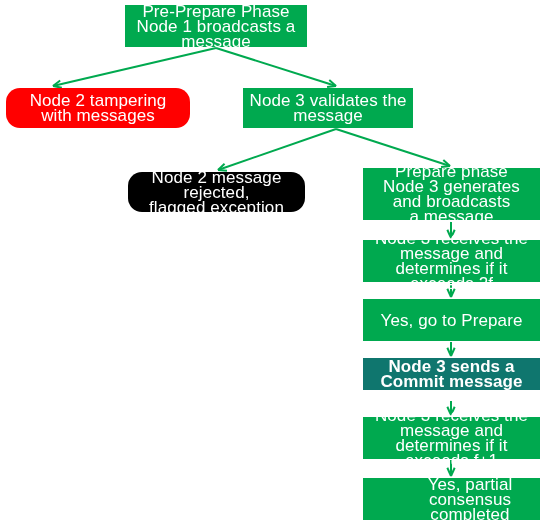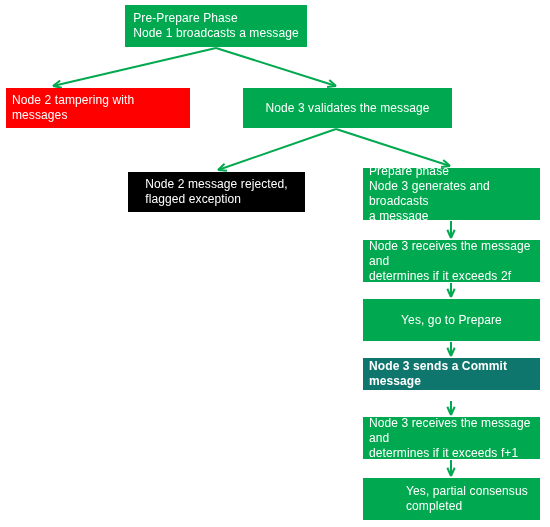--- a/index.html
+++ b/index.html
@@ -25,34 +25,35 @@
     width: 550px;
     height: 527px;
     pointer-events: none;
   }
   .node {
     position: absolute;
     box-sizing: border-box;
     display: flex;
     align-items: center;
     justify-content: center;
-    text-align: left;
+    text-align: center;
     color: #ffffff;
-    font-size: 12px;
+    font-size: 17px;
     line-height: 15px;
     letter-spacing: 0.1px;
     padding: 2px 6px;
     white-space: pre-line;
     z-index: 2;
   }
   .node.green {
     background: #00A94F;
   }
   .node.red {
     background: #FF0000;
+    border-radius: 14px;
   }
 </style>
 </head>
 <body>
 
 <div id="canvas">
 
   <svg id="arrow-layer" viewBox="0 0 550 527" width="550" height="527" xmlns="http://www.w3.org/2000/svg">
       <g>
         <line x1="216" y1="48" x2="53" y2="86" stroke="#00A94F" stroke-width="2"></line>
@@ -98,21 +99,21 @@
         <line x1="451" y1="460" x2="451" y2="476" stroke="#00A94F" stroke-width="2"></line>
         <line x1="451" y1="476" x2="447.33015592246386" y2="467.78219953718923" stroke="#00A94F" stroke-width="2" stroke-linecap="butt"></line>
         <line x1="451" y1="476" x2="454.66984407753614" y2="467.78219953718923" stroke="#00A94F" stroke-width="2" stroke-linecap="butt"></line>
       </g>
     </svg>
 
   <div id="node-layer">
       <div class="node green" style="left: 125px; top: 5px; width: 182px; height: 42px; background: rgb(0, 169, 79);">Pre-Prepare Phase
 Node 1 broadcasts a message</div>
       <div class="node red" style="left: 6px; top: 88px; width: 184px; height: 40px; background: rgb(255, 0, 0);">Node 2 tampering with messages</div>
-      <div class="node green" style="left: 243px; top: 88px; width: 209px; height: 40px; background: rgb(0, 169, 79);">Node 3 validates the message</div>
+      <div class="node green" style="left: 243px; top: 88px; width: 170px; height: 40px; background: rgb(0, 169, 79);">Node 3 validates the message</div>
       <div class="node red" style="left: 128px; top: 172px; width: 177px; height: 40px; background: #000000;">Node 2 message rejected,
 flagged exception</div>
       <div class="node green" style="left: 363px; top: 168px; width: 177px; height: 52px; background: rgb(0, 169, 79);">Prepare phase
 Node 3 generates and broadcasts
 a message</div>
       <div class="node green" style="left: 363px; top: 240px; width: 177px; height: 42px; background: rgb(0, 169, 79);">Node 3 receives the message and
 determines if it exceeds 2f</div>
       <div class="node green" style="left: 363px; top: 299px; width: 177px; height: 42px; background: rgb(0, 169, 79);">Yes, go to Prepare</div>
       <div class="node green" style="left: 363px; top: 358px; width: 177px; height: 32px; background: #0f766e; font-weight: bold;">Node 3 sends a Commit message</div>
       <div class="node green" style="left: 363px; top: 417px; width: 177px; height: 42px; background: rgb(0, 169, 79);">Node 3 receives the message and

